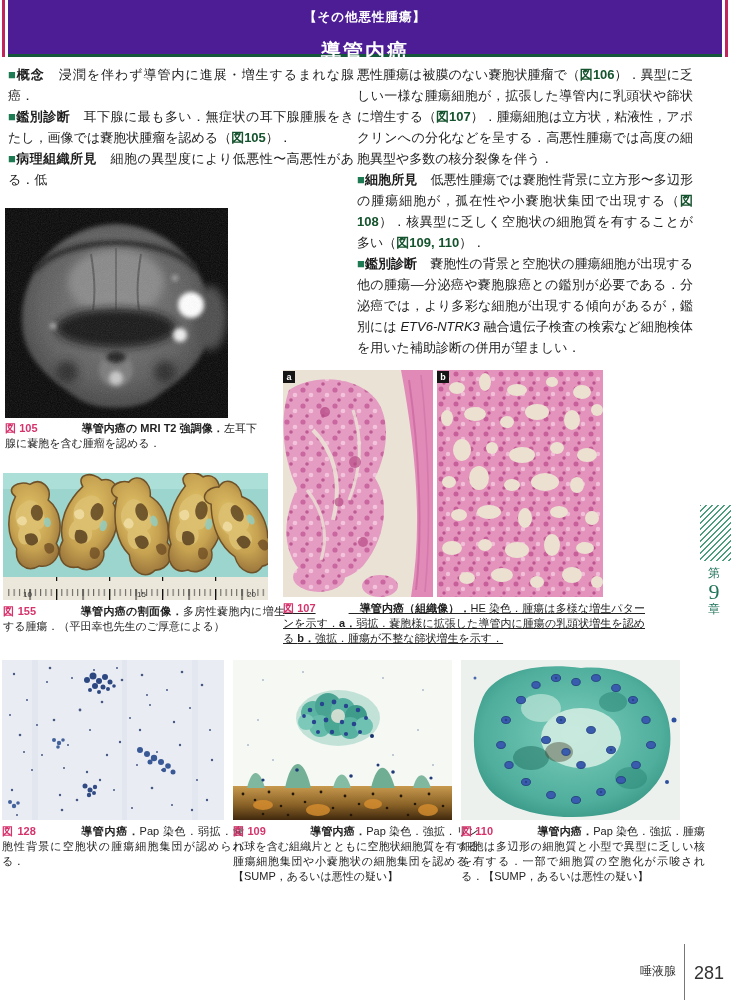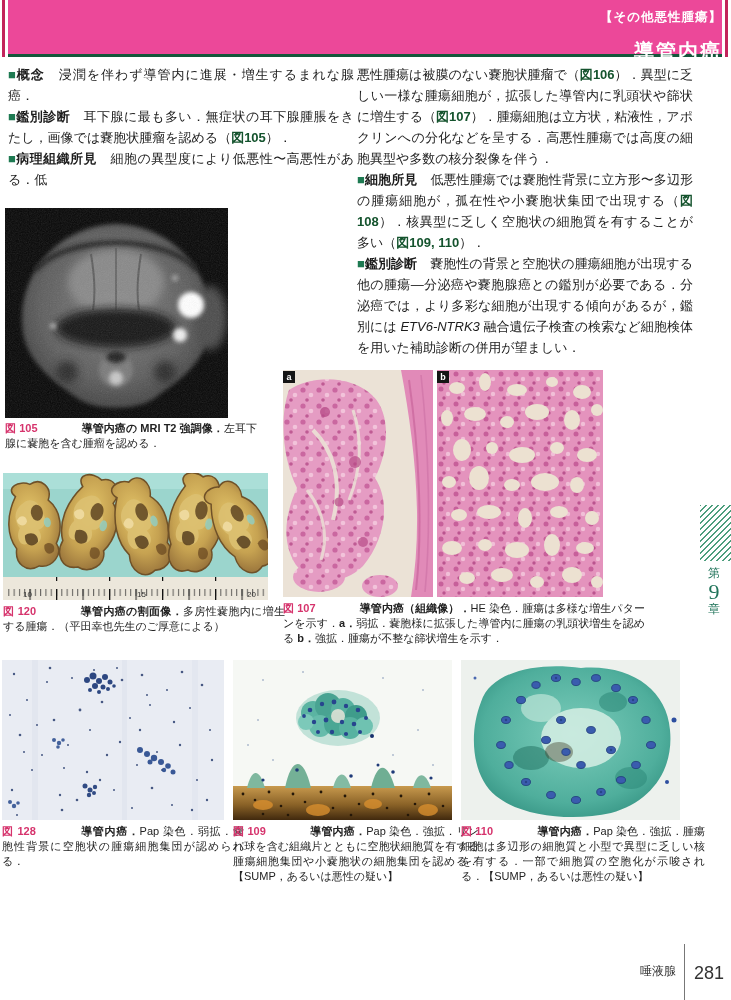--- a/index.html
+++ b/index.html
@@ -1,21 +1,21 @@
 <!DOCTYPE html>
 <html lang="ja"><head>
 <meta charset="utf-8">
 <style>
   html,body{margin:0;padding:0;background:#ffffff;}
   #page{position:relative;width:731px;height:1000px;background:#fff;overflow:hidden;
         font-family:"Liberation Sans","DejaVu Sans",sans-serif;color:#1c1c1c;}
   
   .accent{position:absolute;top:0;width:3px;height:57px;background:#c2255c;}
-  .banner{position:absolute;left:8px;top:0;width:714px;height:57px;background:#ec4899;
-          border-bottom:3px solid #14573b;box-sizing:border-box;text-align:right;color:#fff;}
+  .banner{position:absolute;left:8px;top:0;width:714px;height:57px;background:#4c1d95;
+          border-bottom:3px solid #14573b;box-sizing:border-box;text-align:center;color:#fff;}
   .banner .cat{font-size:12.5px;font-weight:bold;margin-top:9px;letter-spacing:1px;}
   .banner .ttl{font-size:20px;font-weight:bold;margin-top:12px;letter-spacing:2px;}
   
   .coltext{position:absolute;font-size:13px;line-height:21px;text-align:justify;}
   .coltext p{margin:0;}
   .run-bullet{color:#1e7a52;font-weight:bold;}
   .run-label{font-weight:bold;}
   .run-ref{color:#14532d;font-weight:bold;}
   .run-italic{font-style:italic;}
   .run-bold{font-weight:bold;}
@@ -138,21 +138,21 @@
     <use href="#blob" transform="translate(193,54) rotate(8) scale(1.02,1.15)"></use>
     <use href="#blob" transform="translate(240,56) rotate(-30) scale(0.95,1.1)"></use>
     <rect x="0" y="104" width="265" height="23" fill="#ece7db"></rect>
     <rect x="2" y="104" width="262" height="23" fill="url(#tMinor)"></rect>
     <rect x="2" y="104" width="262" height="23" fill="url(#tMid)"></rect>
     <rect x="2" y="104" width="262" height="23" fill="url(#tMaj)"></rect>
     <text x="20" y="124" font-size="8" fill="#333">10</text>
     <text x="134" y="124" font-size="8" fill="#333">15</text>
     <text x="244" y="124" font-size="8" fill="#333">20</text>
   </svg>
-  <div class="caption" style="left:3px;top:604px;width:282px;"><span class="run-figlabel">図 120</span><span class="run-captitle">　導管内癌の割面像．</span><span class="run-plain">多房性嚢胞内に増生する腫瘍．（平田幸也先生のご厚意による）</span></div>
+  <div class="caption" style="left:3px;top:604px;width:282px;"><span class="run-figlabel">図 155</span><span class="run-captitle">　導管内癌の割面像．</span><span class="run-plain">多房性嚢胞内に増生する腫瘍．（平田幸也先生のご厚意による）</span></div>
 
   <svg class="figsvg" style="left:283px;top:370px;" width="150" height="227" viewBox="0 0 150 227">
     <defs>
       <pattern id="hpa" width="16" height="16" patternUnits="userSpaceOnUse">
         <rect width="16" height="16" fill="#e59cc3"></rect>
         <circle cx="4" cy="4" r="2.6" fill="#ca67a0"></circle>
         <circle cx="12" cy="9" r="2.3" fill="#f2c3da"></circle>
         <circle cx="8" cy="14" r="1.8" fill="#bf5b94"></circle>
       </pattern>
     </defs>
@@ -215,21 +215,21 @@
       <ellipse cx="148" cy="178" rx="9" ry="6"></ellipse>
         <ellipse cx="30" cy="208" rx="8" ry="6"></ellipse>
         <ellipse cx="65" cy="205" rx="11" ry="7"></ellipse>
       <ellipse cx="100" cy="212" rx="7" ry="6"></ellipse>
         <ellipse cx="135" cy="205" rx="10" ry="8"></ellipse>
         <ellipse cx="160" cy="212" rx="6" ry="6"></ellipse>
     </g>
   </svg>
   <div class="panel-label" style="left:283px;top:371px;">a</div>
   <div class="panel-label" style="left:437px;top:371px;">b</div>
-  <div class="caption" style="left:283px;top:601px;width:362px;"><span class="run-figlabel">図 107</span><span class="run-captitle">　導管内癌（組織像）．</span><span class="run-plain">HE 染色．腫瘍は多様な増生パターンを示す．</span><span class="run-bold">a．</span><span class="run-plain">弱拡．嚢胞様に拡張した導管内に腫瘍の乳頭状増生を認める </span><span class="run-bold">b．</span><span class="run-plain">強拡．腫瘍が不整な篩状増生を示す．</span></div>
+  <div class="caption" style="left:283px;top:601px;width:362px;text-decoration:underline;"><span class="run-figlabel">図 107</span><span class="run-captitle">　導管内癌（組織像）．</span><span class="run-plain">HE 染色．腫瘍は多様な増生パターンを示す．</span><span class="run-bold">a．</span><span class="run-plain">弱拡．嚢胞様に拡張した導管内に腫瘍の乳頭状増生を認める </span><span class="run-bold">b．</span><span class="run-plain">強拡．腫瘍が不整な篩状増生を示す．</span></div>
 
   <svg class="figsvg" style="left:2px;top:660px;" width="222" height="160" viewBox="0 0 222 160">
     <rect width="222" height="160" fill="#e9ecf3"></rect>
     <rect x="30" y="0" width="6" height="160" fill="#e2e6ef"></rect>
     <rect x="120" y="0" width="5" height="160" fill="#e2e6ef"></rect>
     <rect x="190" y="0" width="6" height="160" fill="#e3e7f0"></rect>
     <g fill="#2b3f70" opacity="0.85">
       <circle cx="12" cy="14" r="1.2"></circle>
         <circle cx="25" cy="40" r="1"></circle>
         <circle cx="18" cy="75" r="1.3"></circle>

